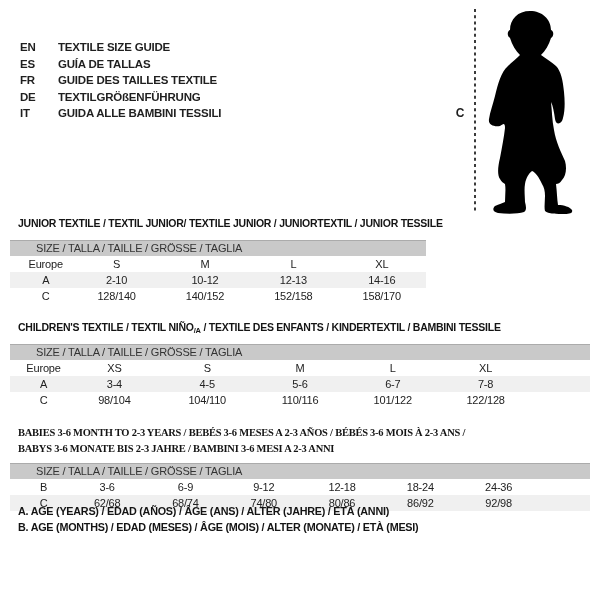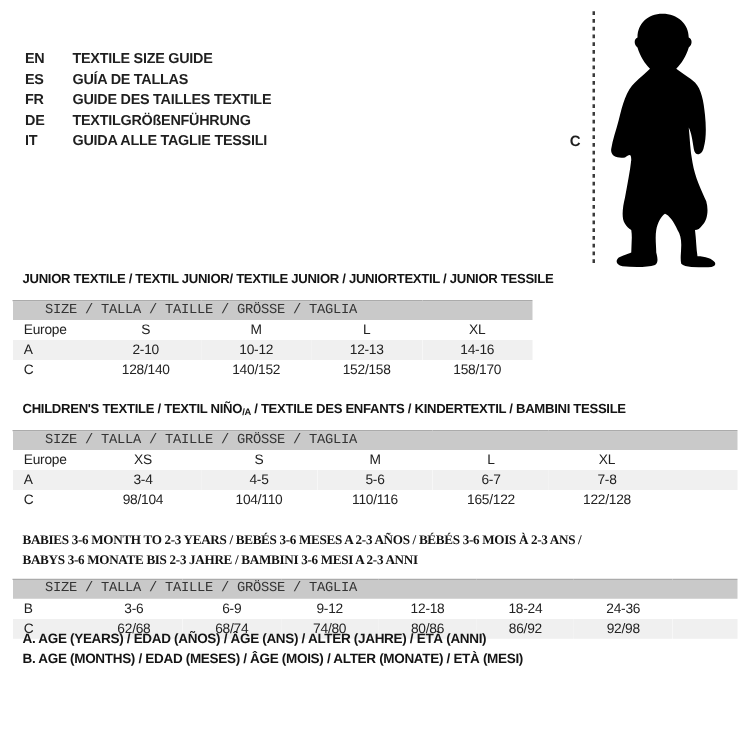--- a/index.html
+++ b/index.html
@@ -34,24 +34,24 @@
   .title-junior   { top:217px; }
   .title-children { top:321px; }
   .title-babies   { top:425px; line-height:16px;font-family:Liberation Serif, serif; }
 
   table.size-table {
     position:absolute; left:10px;
     border-collapse:collapse; table-layout:fixed;
     font-size:11px; letter-spacing:-0.2px; color:#222222;
   }
   .size-table td { height:16px; padding:0; text-align:center; white-space:nowrap; overflow:hidden; }
-  .size-table td.label-cell { text-align:left; padding-left:9px; }
+  .size-table td.label-cell { text-align:center; padding-left:9px; }
   .size-table tr.band-row td {
     background:#c9c9c9; border-top:1px solid #ababab;
-    height:15px; text-align:left; padding-left:26px; color:#333333;font-family:Liberation Mono, monospace;
+    height:15px; text-align:left; padding-left:26px; color:#333333;
   }
   .size-table tr.alt-row td { background:#f0f0f0; }
 
   .table-junior   { top:240px; width:416px; }
   .table-children { top:344px; width:580px; }
   .table-babies   { top:463px; width:580px; }
 
   
   .footnotes { position:absolute; left:18px; top:504px; }
   .footnote { line-height:15.7px; font-size:10.8px; font-weight:bold; letter-spacing:-0.25px; white-space:nowrap; color:#141414; }
@@ -71,21 +71,21 @@
   <div class="lang-row">
     <span class="lang-code">FR</span>
     <span class="lang-title">GUIDE DES TAILLES TEXTILE</span>
   </div>
   <div class="lang-row">
     <span class="lang-code">DE</span>
     <span class="lang-title">TEXTILGRÖßENFÜHRUNG</span>
   </div>
   <div class="lang-row">
     <span class="lang-code">IT</span>
-    <span class="lang-title">GUIDA ALLE TAGLIE TESSILI</span>
+    <span class="lang-title">GUIDA ALLE BAMBINI TESSILI</span>
   </div>
 </div>
 
 <div class="height-label">C</div>
 <svg class="figure-svg" viewBox="0 0 114 208" aria-hidden="true">
   <line x1="6" y1="3" x2="6" y2="205" stroke="#3a3a3a" stroke-width="2" stroke-dasharray="3 3.2"></line>
   <g transform="translate(16,2)">
     <path fill="#000000" d="
       M45,3
       C57,3 66,11 66,22
@@ -198,21 +198,21 @@
     <td>5-6</td>
     <td>6-7</td>
     <td>7-8</td>
     <td></td>
   </tr>
   <tr>
     <td class="label-cell">C</td>
     <td>98/104</td>
     <td>104/110</td>
     <td>110/116</td>
-    <td>165/122</td>
+    <td>101/122</td>
     <td>122/128</td>
     <td></td>
   </tr>
 </tbody>
   </table>
 
 <div class="section-title title-babies">
   <div>BABIES 3-6 MONTH TO 2-3 YEARS / BEBÉS 3-6 MESES A 2-3 AÑOS / BÉBÉS 3-6 MOIS À 2-3 ANS /</div>
   <div>BABYS 3-6 MONATE BIS 2-3 JAHRE / BAMBINI 3-6 MESI A 2-3 ANNI</div>
 </div>

